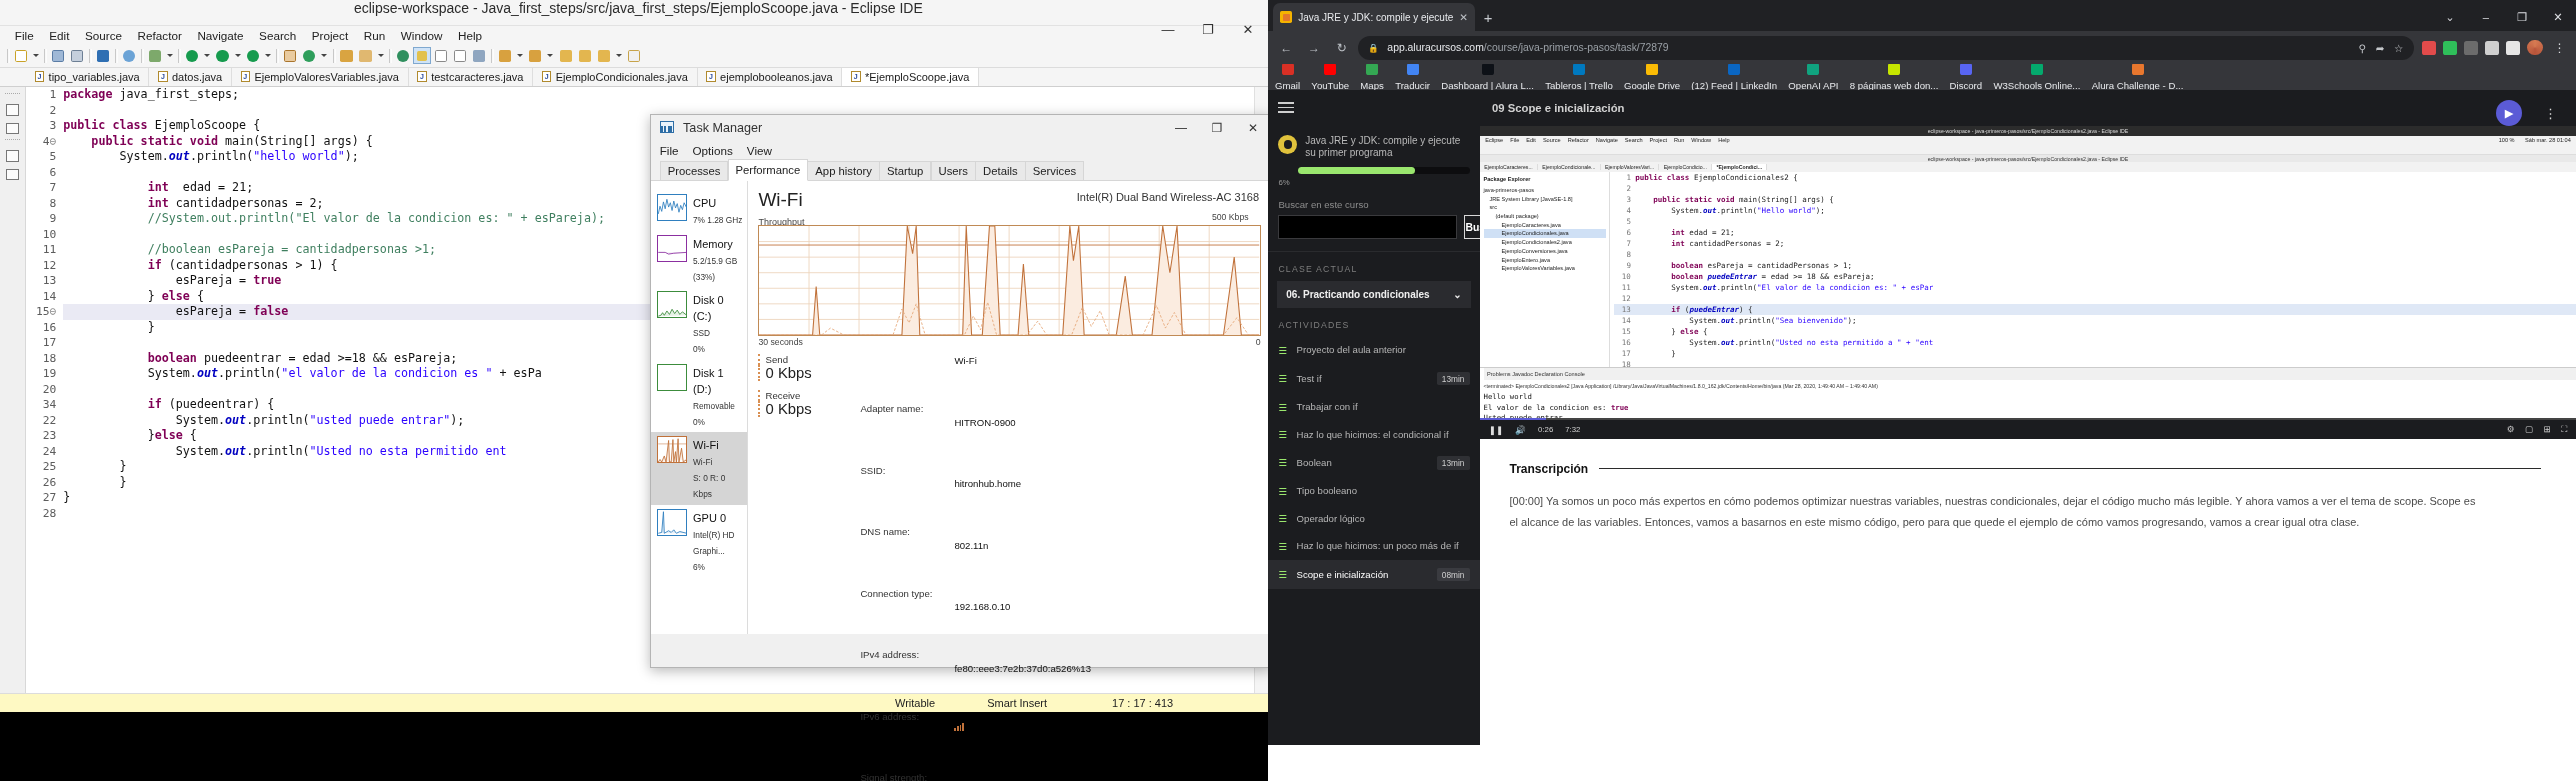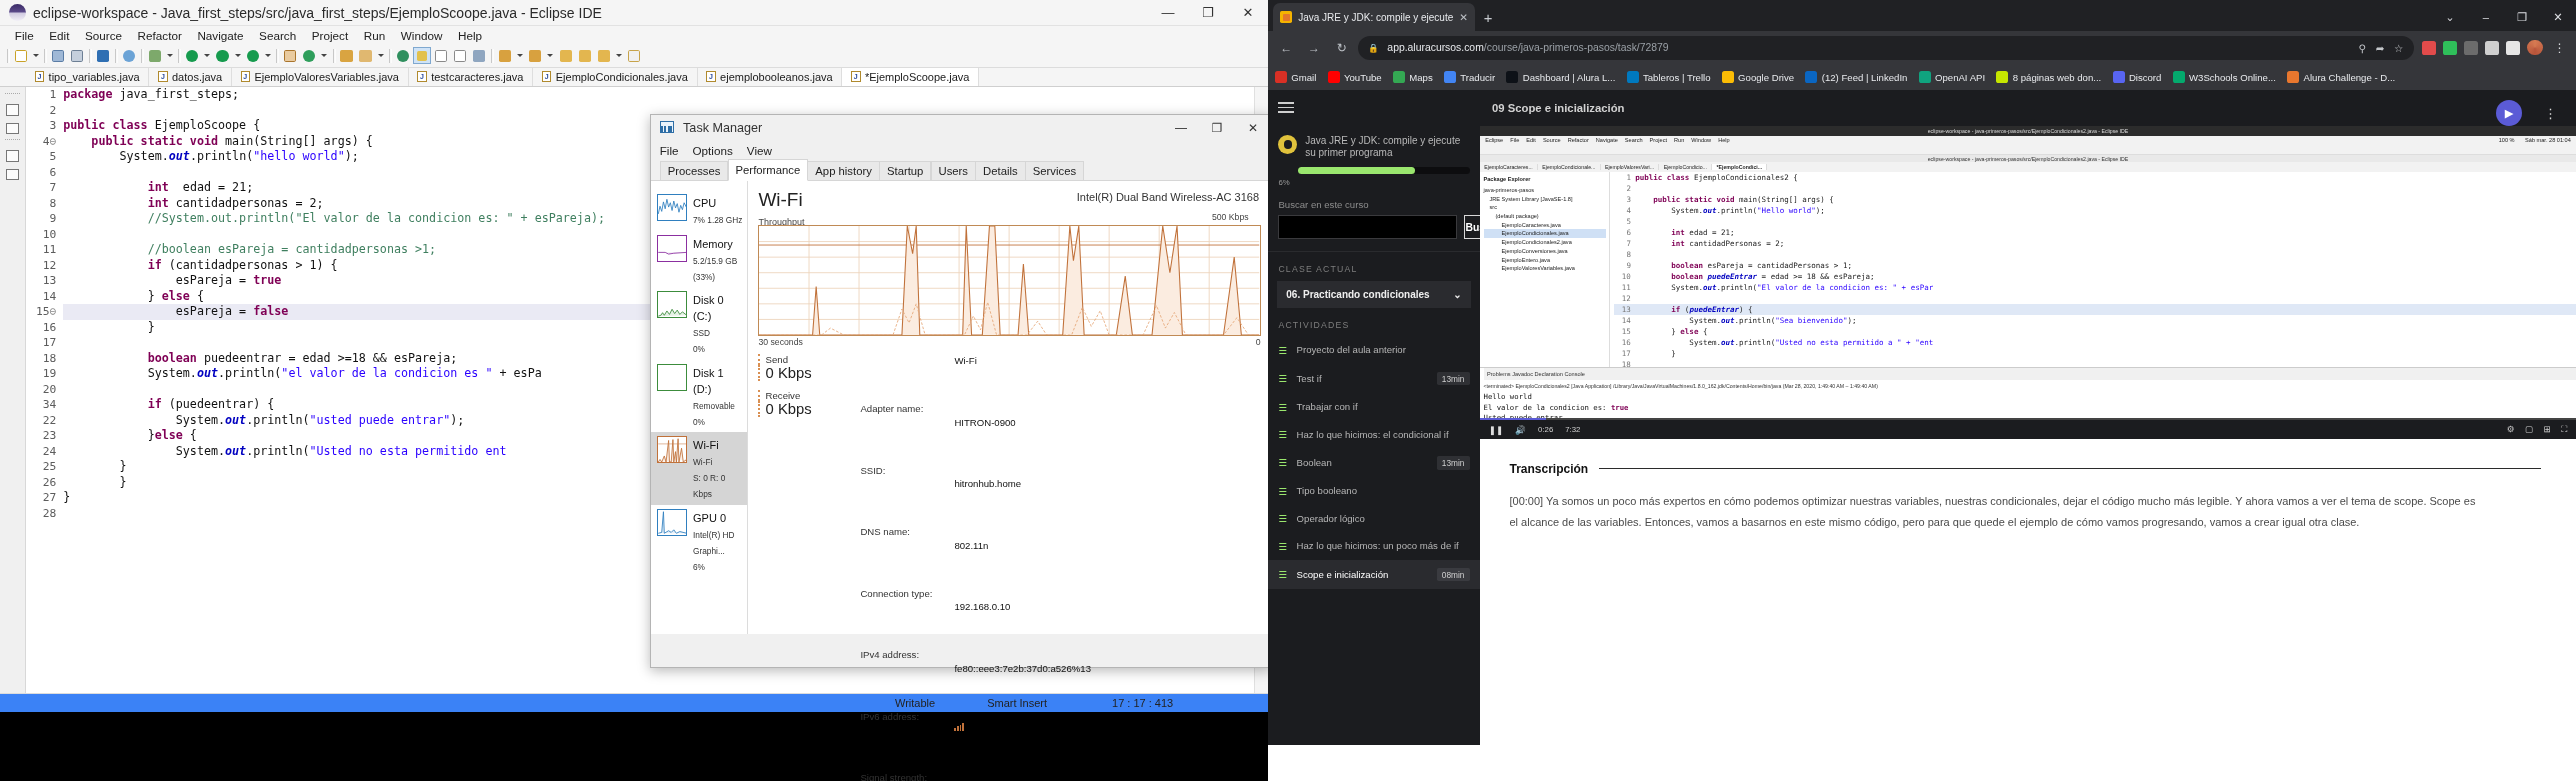--- a/index.html
+++ b/index.html
@@ -7,21 +7,21 @@
   body { font-family: "Liberation Sans", sans-serif; }
 
   .screen { position: relative; width: 2576px; height: 782px; }
 
   
   .left-pane { position: absolute; left: 0; top: 0; width: 1268px; height: 782px; background: #000; }
 
   .eclipse { position: absolute; left: 0; top: 0; width: 1268px; height: 712px; background: #f0f0f0; }
 
   .ec-title { height: 26px; background: #f5f5f5; display: flex; align-items: center;
-              padding-left: 8.7px; font-size: 14px; color: #2b2b2b; border-bottom: 0.9px solid #e2e2e2; }
+              padding-left: 8.7px; font-size: 14px; color: #2b2b2b; border-bottom: 0.9px solid #e2e2e2; flex-direction: column; }
   .ec-title .ec-icon { width: 17.4px; height: 17.4px; margin-right: 7px; border-radius: 50%;
             background: linear-gradient(180deg,#3a2a66 0%,#5b4a8a 48%,#cfc9e0 52%,#f2f0f7 100%);
             display:inline-block; }
   .ec-winbtns { margin-left: auto; display: flex; }
   .ec-winbtns div { width: 40px; height: 26px; display: flex; align-items: center; justify-content: center;
                     font-size: 13px; color: #333; }
 
   .ec-menu { height: 19px; display: flex; align-items: center; padding-left: 7px; background: #f5f5f5;
              font-size: 11.7px; color: #222; }
   .ec-menu span { padding: 0 7.8px; }
@@ -58,21 +58,21 @@
 
   .code { flex: 1; background: #fff; font-family: "DejaVu Sans Mono", monospace; font-size: 11.7px;
           line-height: 15.5px; white-space: pre; overflow: hidden; padding-left: 1.7px; color: #111; }
   .code .kw { color: #7f0055; font-weight: bold; }
   .code .str { color: #2a00ff; }
   .code .cm { color: #3f7f5f; }
   .code .fld { color: #0000c0; font-style: italic; font-weight: bold; }
   .hl-line { background: #eaeaf4; }
 
   .ec-status { position: absolute; left: 0; bottom: 0; height: 19px; width: 100%;
-               background: #3b82f6; border-top: 0.9px solid #dcdcdc; display: flex; align-items: center;
+               background: #fef9c3; border-top: 0.9px solid #dcdcdc; display: flex; align-items: center;
                font-size: 11px; color: #222; }
   .ec-status .s1 { margin-left: 895px; }
   .ec-status .s2 { margin-left: 52px; }
   .ec-status .s3 { margin-left: 65px; }
 
   
   .ec-rightrail { width: 14px; background: #f5f5f5; border-left: 0.9px solid #e0e0e0; position: relative; }
   .mark { position: absolute; left: 2.6px; width: 8.7px; height: 2.6px; }
 
   
@@ -156,21 +156,21 @@
   .ch-url .dim { color: #9aa0a6; }
   .ch-omni-icons { margin-left: auto; display: flex; gap: 9.6px; color: #c5c8cc; font-size: 10.4px; }
   .ch-ext { display: flex; align-items: center; gap: 7px; padding-left: 3.5px; }
   .ch-ext .e { width: 14px; height: 14px; border-radius: 2.6px; }
   .ch-avatar { width: 15.6px; height: 15.6px; border-radius: 50%;
                background: conic-gradient(#d67a52, #b7543a, #d67a52); }
   .ch-kebab { color: #dadce0; font-size: 12px; padding: 0 3.5px; }
 
   .ch-bookmarks { height: 26px; background: #35363a; display: flex; align-items: center;
                   padding-left: 7px; gap: 11.3px; overflow: hidden; }
-  .bm { display: flex; align-items: center; gap: 4.3px; font-size: 9.6px; color: #e8eaed; white-space: nowrap; }
+  .bm { display: flex; align-items: center; gap: 4.3px; font-size: 9.6px; color: #e8eaed; white-space: nowrap; flex-direction: column; }
   .bm .ic { width: 12px; height: 12px; border-radius: 2.6px; flex: none; }
 
   .ch-page { position: absolute; left: 0; top: 90px; width: 1308px; height: 691px; background: #fff; overflow: hidden; }
 
   .alura-top { height: 36px; background: #1b1c1f; display: flex; align-items: center; padding: 0 12px; gap: 12px; }
   .burger { width: 15.6px; height: 11.3px; position: relative; }
   .burger i { position: absolute; left: 0; width: 100%; height: 1.7px; background: #cfcfcf; }
   .burger i:nth-child(1){top:0}.burger i:nth-child(2){top:4.3px}.burger i:nth-child(3){top:8.7px}
   .alura-title { font-size: 11.3px; color: #d2d2d2; font-weight: bold; }
 

